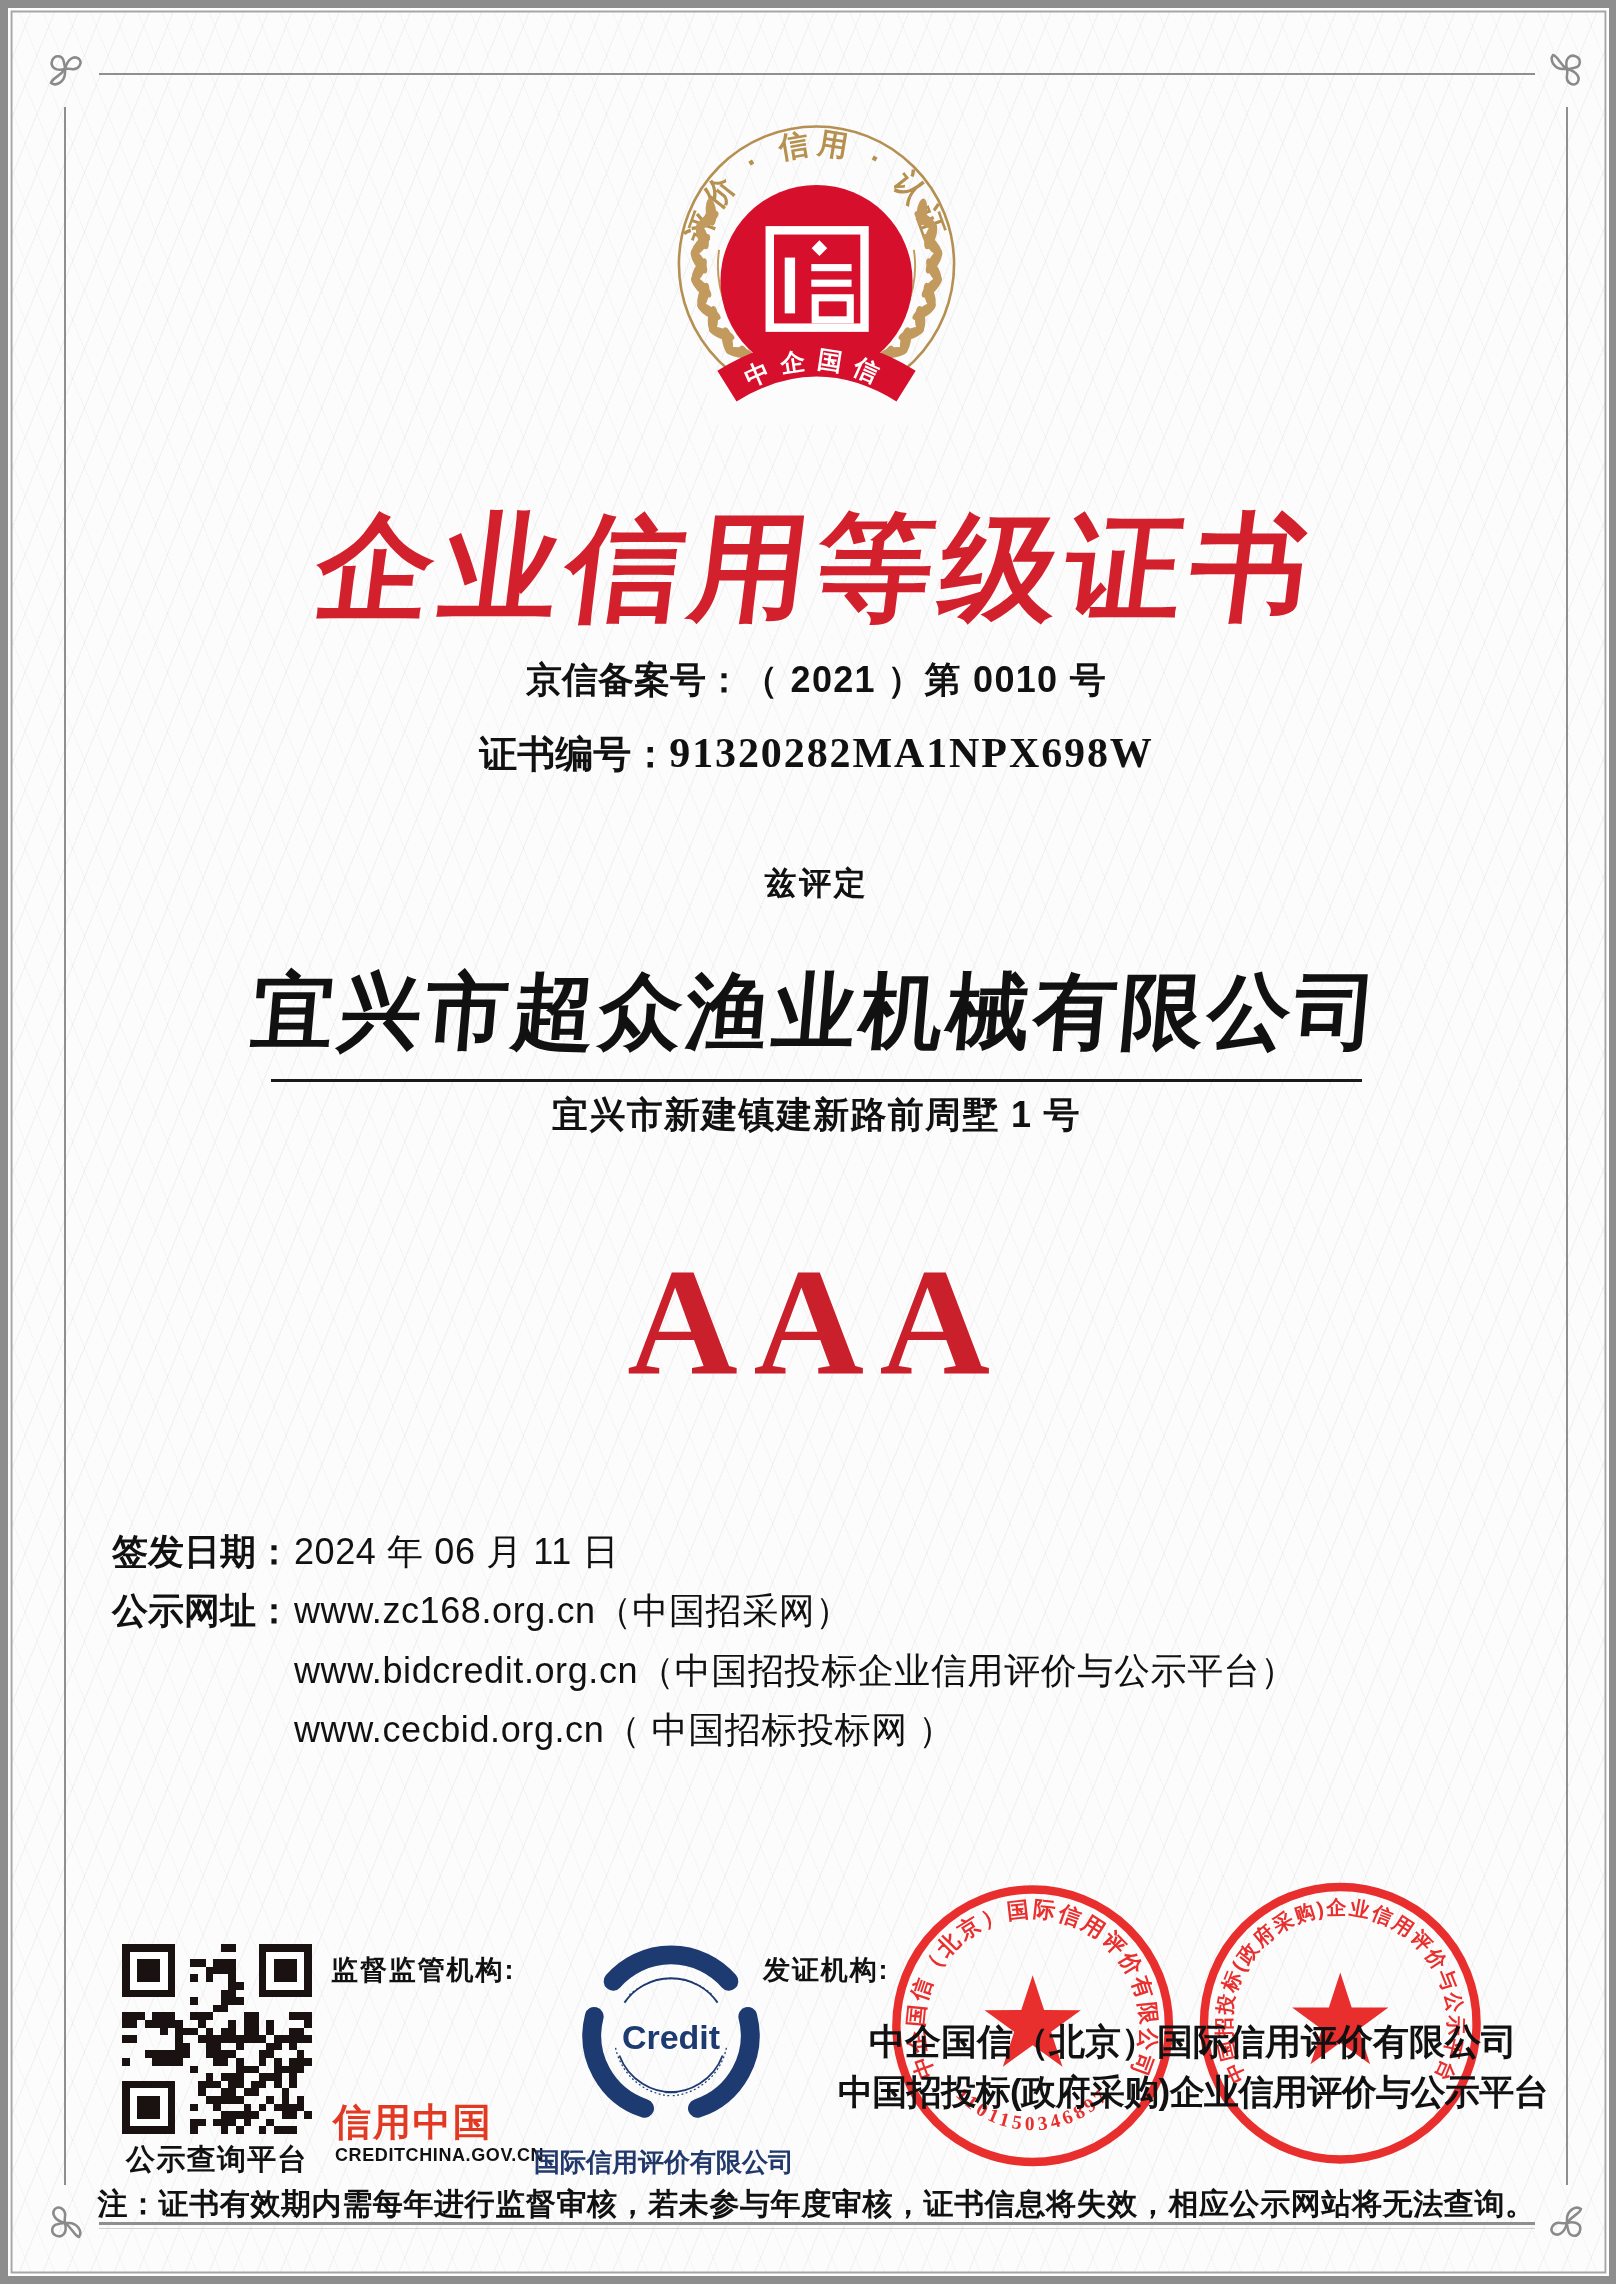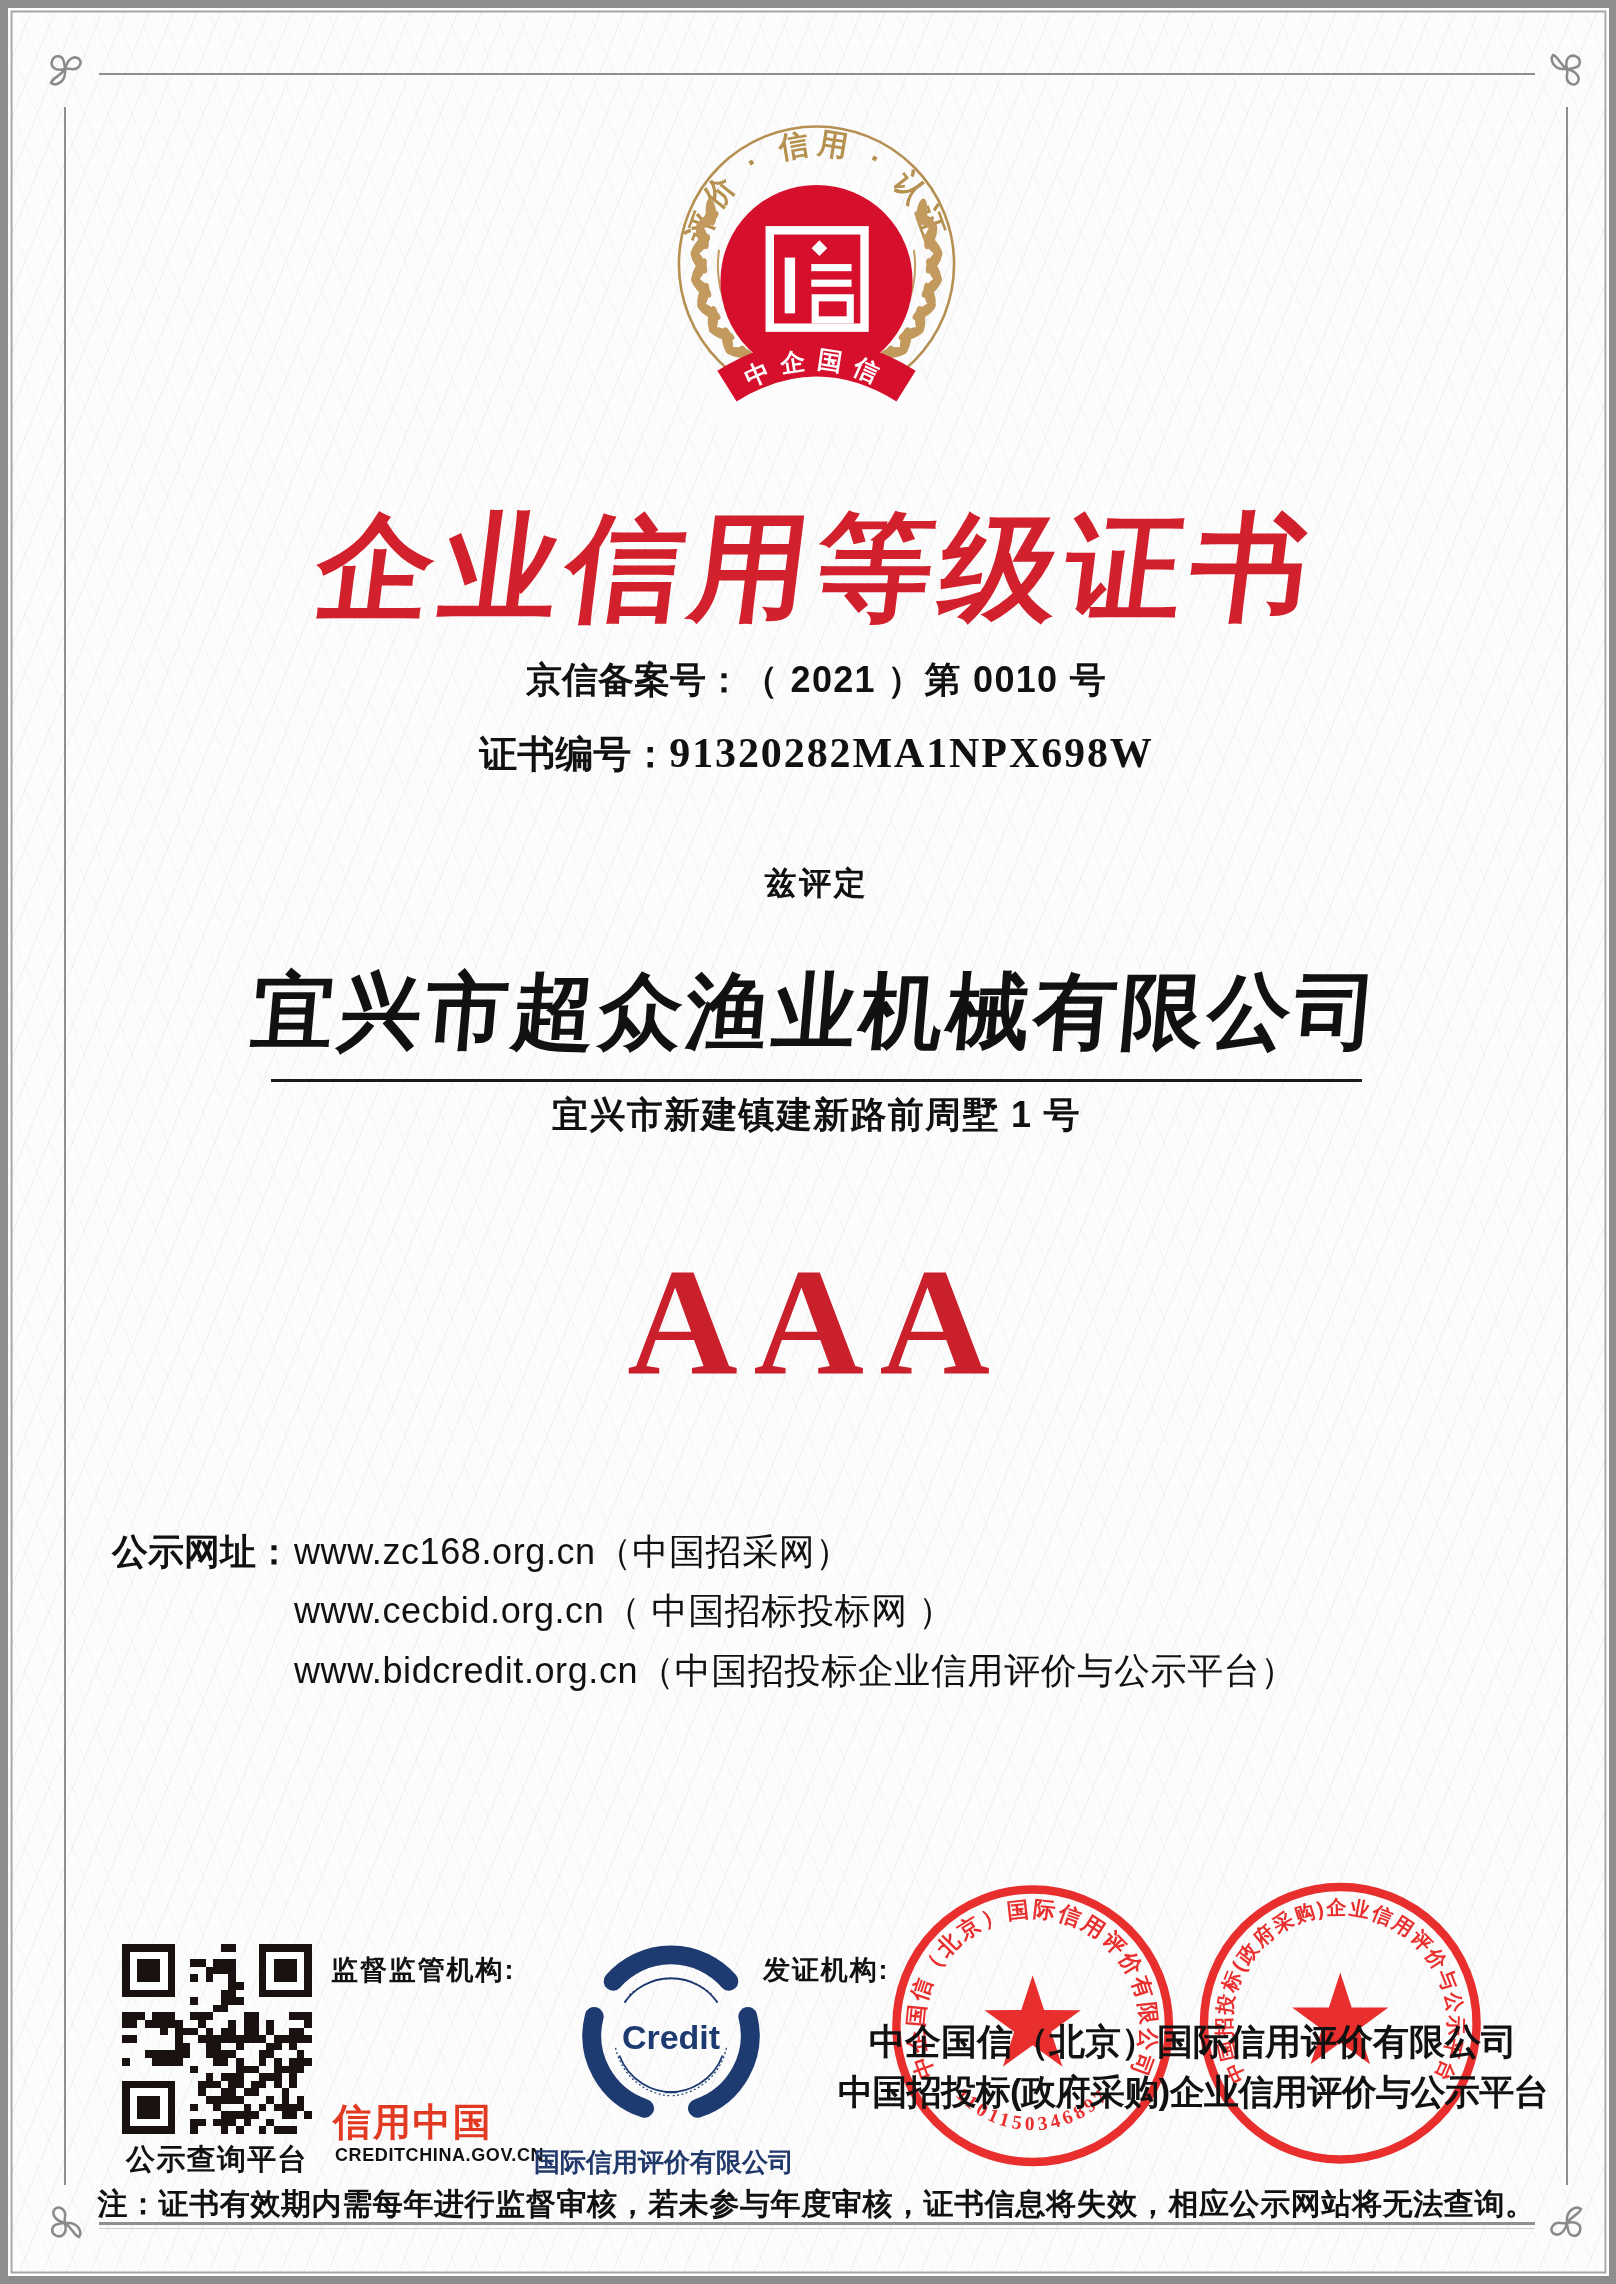--- a/index.html
+++ b/index.html
@@ -180,31 +180,35 @@
 
   <div class="abs" id="hereby">兹评定</div>
 
   <div class="abs" id="company">宜兴市超众渔业机械有限公司</div>
   <div class="abs" id="company-underline"></div>
   <div class="abs" id="address">宜兴市新建镇建新路前周墅 1 号</div>
 
   <div class="abs" id="grade">AAA</div>
 
   <div class="abs" id="info">
+    <div class="irow">
+      <span class="lab">签发日期：</span>
+      <span class="val">2024 年 06 月 11 日</span>
+    </div>
     <div class="irow url">
       <span class="lab">公示网址：</span>
       <span class="val">www.zc168.org.cn（中国招采网）</span>
     </div>
     <div class="irow url">
       <span class="spacer"></span>
-      <span class="val">www.cecbid.org.cn（ 中国招标投标网 ）</span>
+      <span class="val">www.bidcredit.org.cn（中国招投标企业信用评价与公示平台）</span>
     </div>
     <div class="irow url">
       <span class="spacer"></span>
-      <span class="val">www.bidcredit.org.cn（中国招投标企业信用评价与公示平台）</span>
+      <span class="val">www.cecbid.org.cn（ 中国招标投标网 ）</span>
     </div>
   </div>
 
   <svg class="abs" id="qr" viewBox="0 0 25 25" shape-rendering="crispEdges" fill="#1a1210">
       <rect x="0" y="0" width="7" height="7"></rect>
       <rect x="1" y="1" width="5" height="5" fill="#fff"></rect>
       <rect x="2" y="2" width="3" height="3"></rect>
       <rect x="18" y="0" width="7" height="7"></rect>
       <rect x="19" y="1" width="5" height="5" fill="#fff"></rect>
       <rect x="20" y="2" width="3" height="3"></rect>

